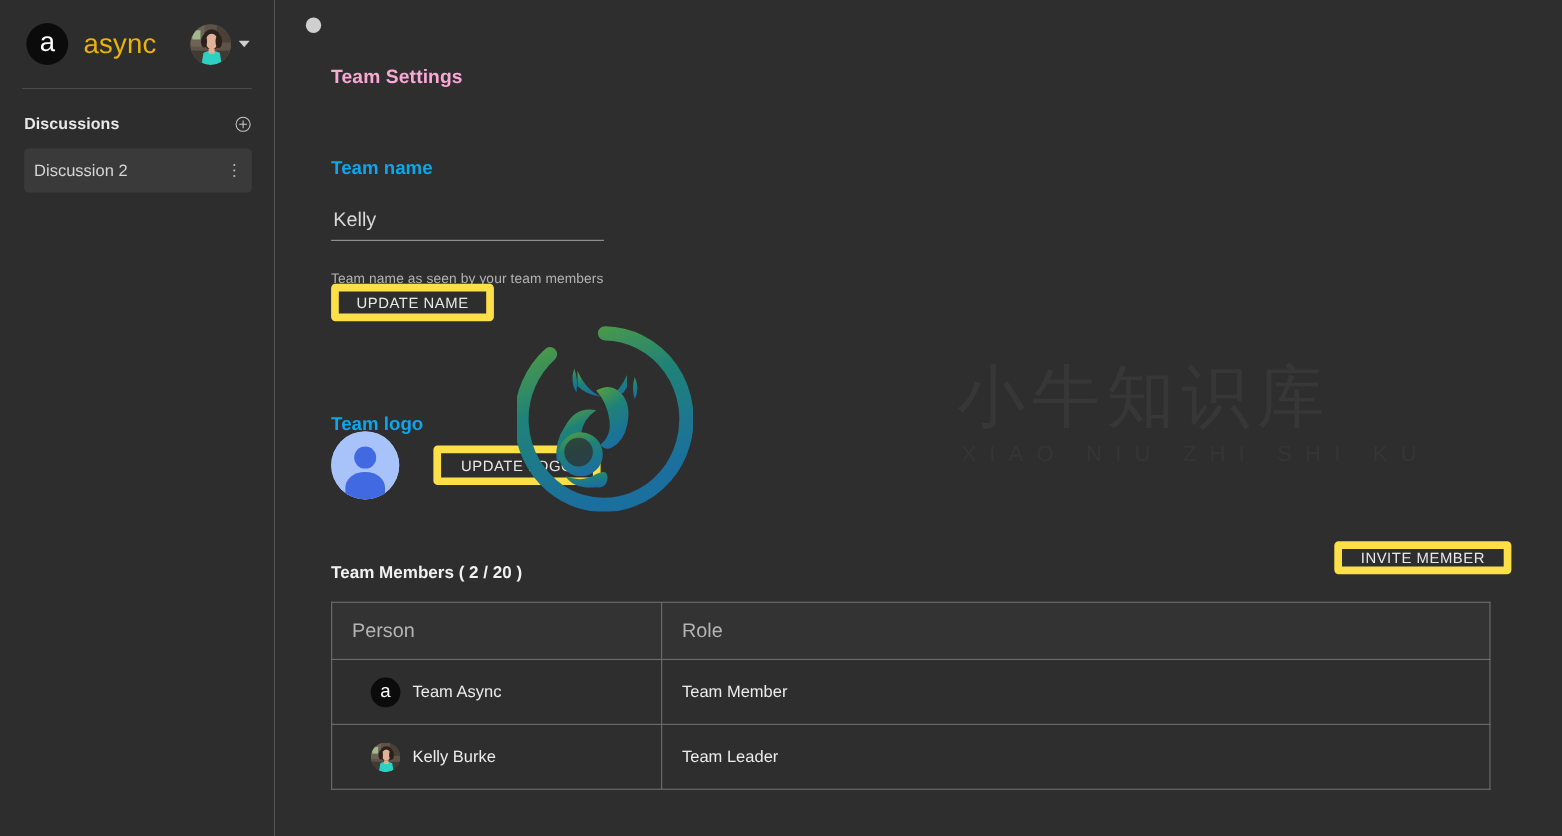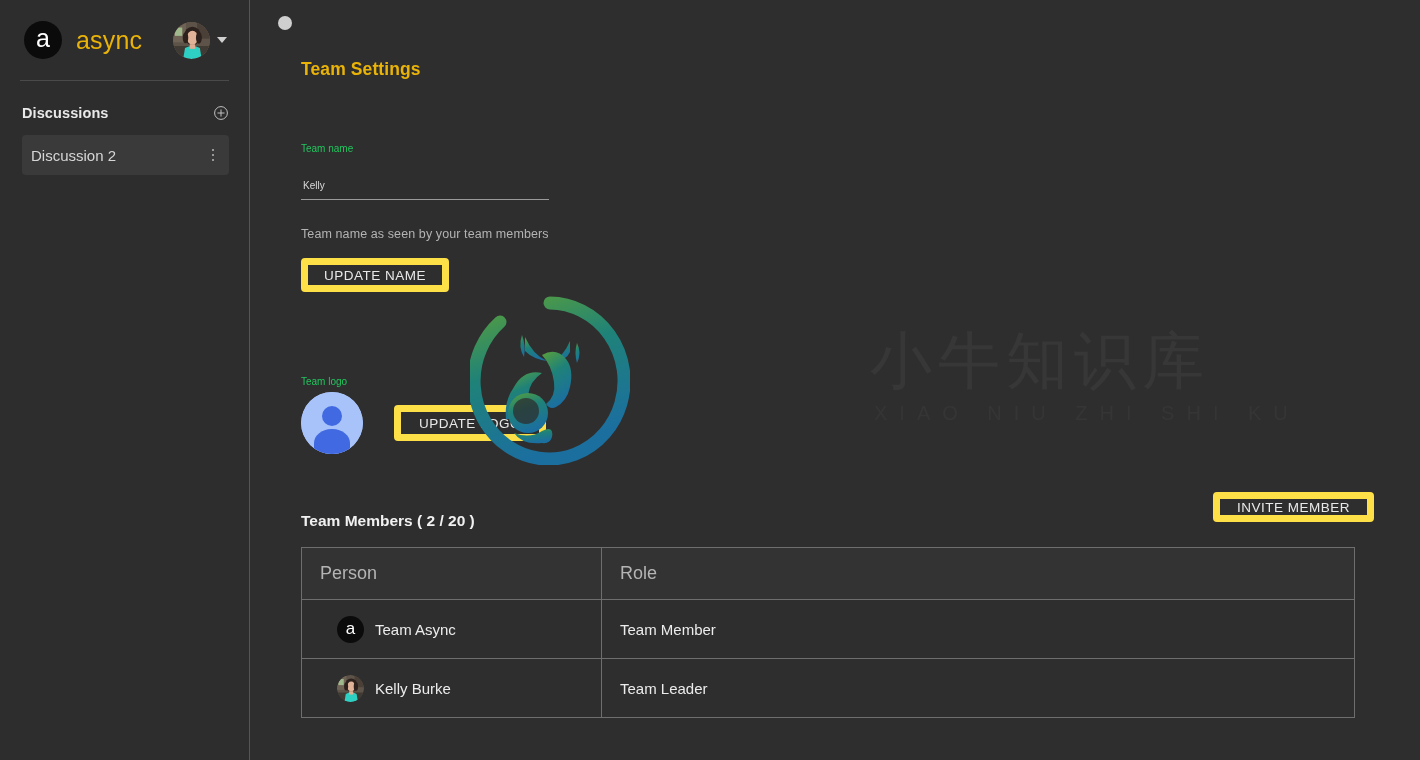--- a/index.html
+++ b/index.html
@@ -159,48 +159,48 @@
     top: 16px;
     width: 14px; height: 14px;
     border-radius: 50%;
     background: #cfcfcf;
   }
 
   .page-title {
     position: absolute;
     left: 51px;
     top: 59px;
-    color: #eab308;
+    color: #f9a8d4;
     font-size: 17.5px;
     font-weight: 700;
     letter-spacing: .1px;
   }
 
   .field-label {
-    color: #22c55e;
-    font-size: 10px;
-    font-weight: 400;
+    color: #0ea5e9;
+    font-size: 17px;
+    font-weight: 700;
   }
 
   .name-block {
     position: absolute;
     left: 51px;
     top: 143px;
     width: 250px;
   }
   .name-input {
     display: block;
     width: 248px;
     margin-top: 26px;
     background: transparent;
     border: none;
     border-bottom: 1px solid #9a9a9a;
     color: #d8d8d8;
     font-family: "Liberation Sans", sans-serif;
-    font-size: 10px;
+    font-size: 18px;
     padding: 0 0 8px 2px;
     outline: none;
   }
   .helper-text {
     margin-top: 27px;
     color: #b3b3b3;
     font-size: 12.5px;
     letter-spacing: .1px;
   }
 

